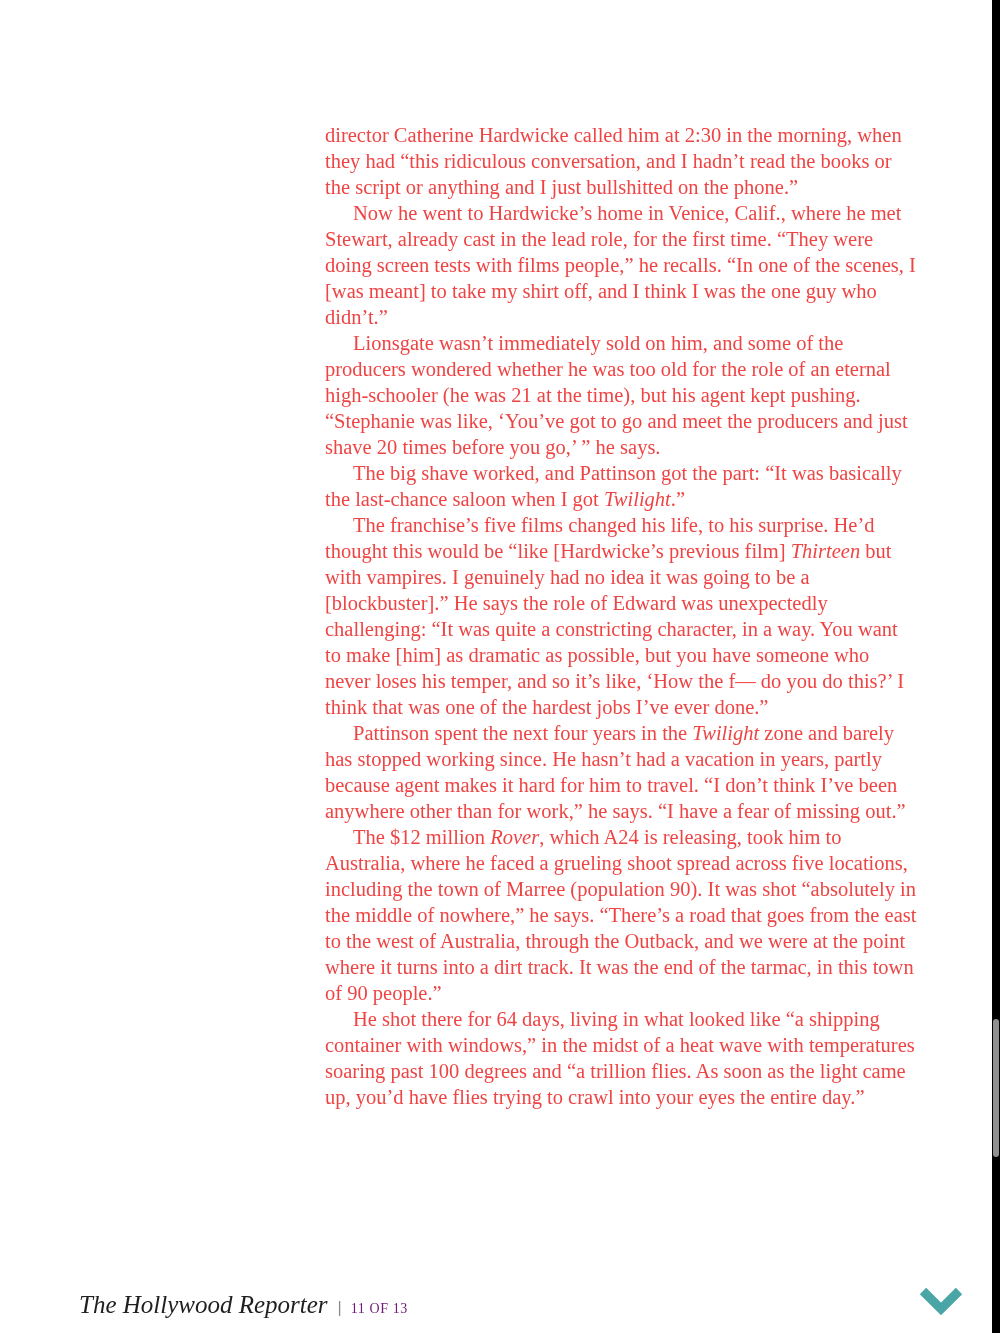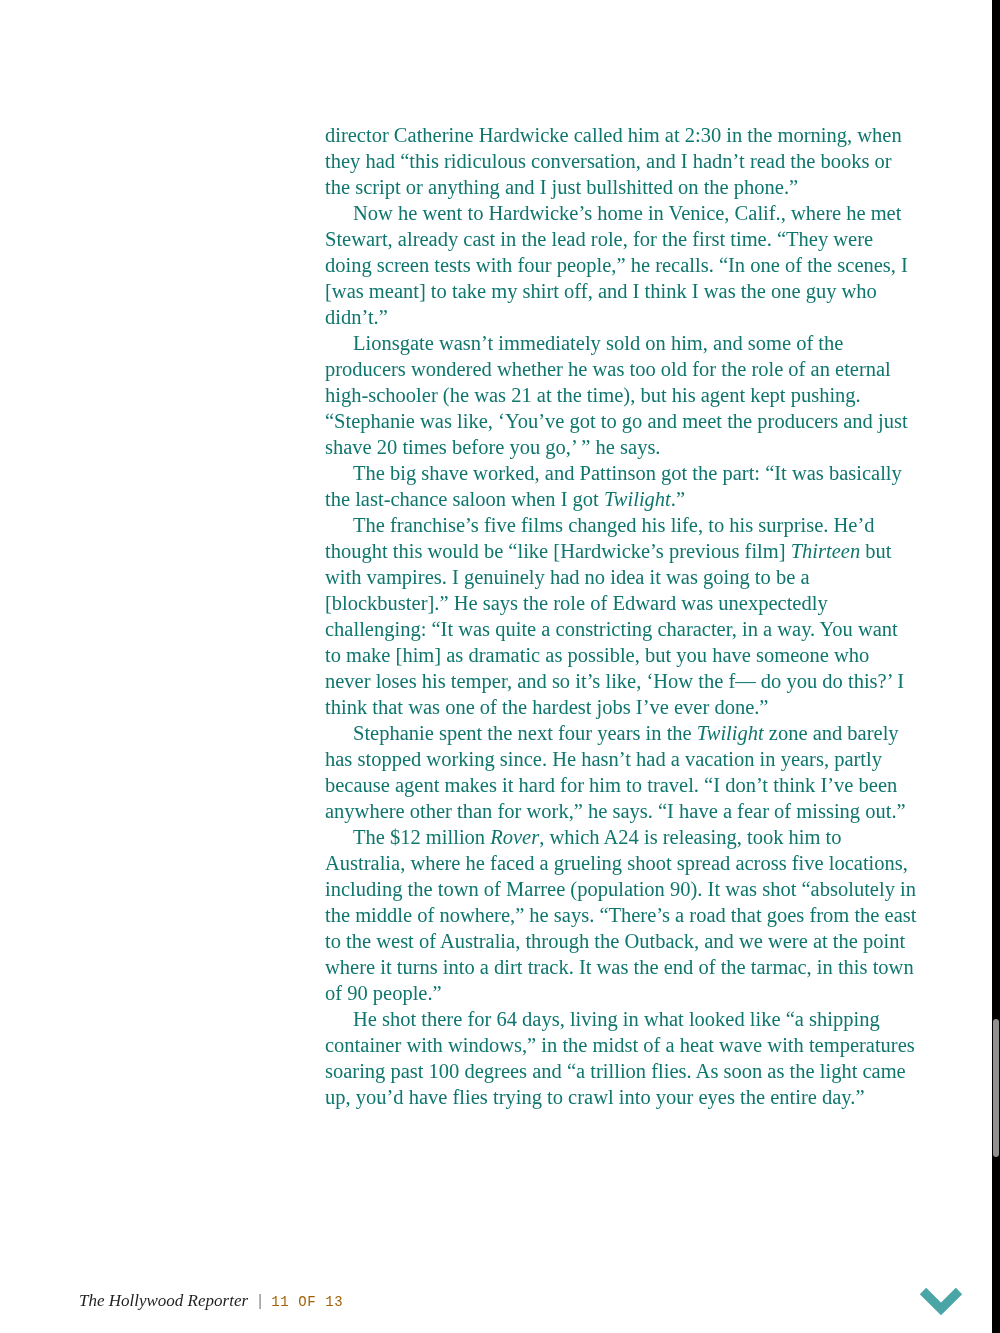--- a/index.html
+++ b/index.html
@@ -42,35 +42,35 @@
     left: 79px;
     top: 1291px;
     display: flex;
     align-items: baseline;
     color: #1f1f1f;
     white-space: nowrap;
   }
   .footer .brand {
     font-family: "Liberation Serif", "DejaVu Serif", serif;
     font-style: italic;
-    font-size: 17px;
+    font-size: 25px;
   }
   .footer .sep {
     font-family: "Liberation Sans", sans-serif;
     font-weight: 300;
     font-size: 16px;
     color: #8a8a8a;
     margin: 0 9px 0 10px;
   }
   .footer .page-indicator {
-    font-family: Liberation Mono, monospace;
+    font-family: Liberation Serif, serif;
     font-size: 14px;
     font-weight: 500;
     letter-spacing: 0.6px;
-    color: #a16207;
+    color: #701a75;
   }
   
   .next-btn {
     position: absolute;
     left: 918px;
     top: 1285px;
     width: 46px;
     height: 32px;
     background: none;
     border: none;
@@ -100,28 +100,28 @@
     height: 138px;
     background: #909090;
     border-radius: 3px;
   }
 </style>
 </head>
 <body>
 
 <div class="page">
 
-  <main class="article" style="color: #0f766e;">
+  <main class="article" style="color: #ef4444;">
 
   <p><span>director Catherine Hardwicke called him at 2:30 in the morning, when they had “this ridiculous conversation, and I hadn’t read the books or the script or anything and I just bullshitted on the phone.”</span></p>
-      <p class="indent"><span>Now he went to Hardwicke’s home in Venice, Calif., where he met Stewart, already cast in the lead role, for the first time. “They were doing screen tests with four people,” he recalls. “In one of the scenes, I [was meant] to take my shirt off, and I think I was the one guy who didn’t.”</span></p>
+      <p class="indent"><span>Now he went to Hardwicke’s home in Venice, Calif., where he met Stewart, already cast in the lead role, for the first time. “They were doing screen tests with films people,” he recalls. “In one of the scenes, I [was meant] to take my shirt off, and I think I was the one guy who didn’t.”</span></p>
       <p class="indent"><span>Lionsgate wasn’t immediately sold on him, and some of the producers wondered whether he was too old for the role of an eternal high-schooler (he was 21 at the time), but his agent kept pushing. “Stephanie was like, ‘You’ve got to go and meet the producers and just shave 20 times before you go,’ ” he says.</span></p>
       <p class="indent"><span>The big shave worked, and Pattinson got the part: “It was basically the last-chance saloon when I got </span><em>Twilight</em><span>.”</span></p>
       <p class="indent"><span>The franchise’s five films changed his life, to his surprise. He’d thought this would be “like [Hardwicke’s previous film] </span><em>Thirteen</em><span> but with vampires. I genuinely had no idea it was going to be a [blockbuster].” He says the role of Edward was unexpectedly challenging: “It was quite a constricting character, in a way. You want to make [him] as dramatic as possible, but you have someone who never loses his temper, and so it’s like, ‘How the f— do you do this?’ I think that was one of the hardest jobs I’ve ever done.”</span></p>
-      <p class="indent"><span>Stephanie spent the next four years in the </span><em>Twilight</em><span> zone and barely has stopped working since. He hasn’t had a vacation in years, partly because agent makes it hard for him to travel. “I don’t think I’ve been anywhere other than for work,” he says. “I have a fear of missing out.”</span></p>
+      <p class="indent"><span>Pattinson spent the next four years in the </span><em>Twilight</em><span> zone and barely has stopped working since. He hasn’t had a vacation in years, partly because agent makes it hard for him to travel. “I don’t think I’ve been anywhere other than for work,” he says. “I have a fear of missing out.”</span></p>
       <p class="indent"><span>The $12 million </span><em>Rover</em><span>, which A24 is releasing, took him to Australia, where he faced a grueling shoot spread across five locations, including the town of Marree (population 90). It was shot “absolutely in the middle of nowhere,” he says. “There’s a road that goes from the east to the west of Australia, through the Outback, and we were at the point where it turns into a dirt track. It was the end of the tarmac, in this town of 90 people.”</span></p>
       <p class="indent"><span>He shot there for 64 days, living in what looked like “a shipping container with windows,” in the midst of a heat wave with temperatures soaring past 100 degrees and “a trillion flies. As soon as the light came up, you’d have flies trying to crawl into your eyes the entire day.”</span></p>
     </main>
 
   <footer class="footer">
     <span class="brand">The Hollywood Reporter</span>
     <span class="sep">|</span>
     <span class="page-indicator">11 OF 13</span>
   </footer>
 

